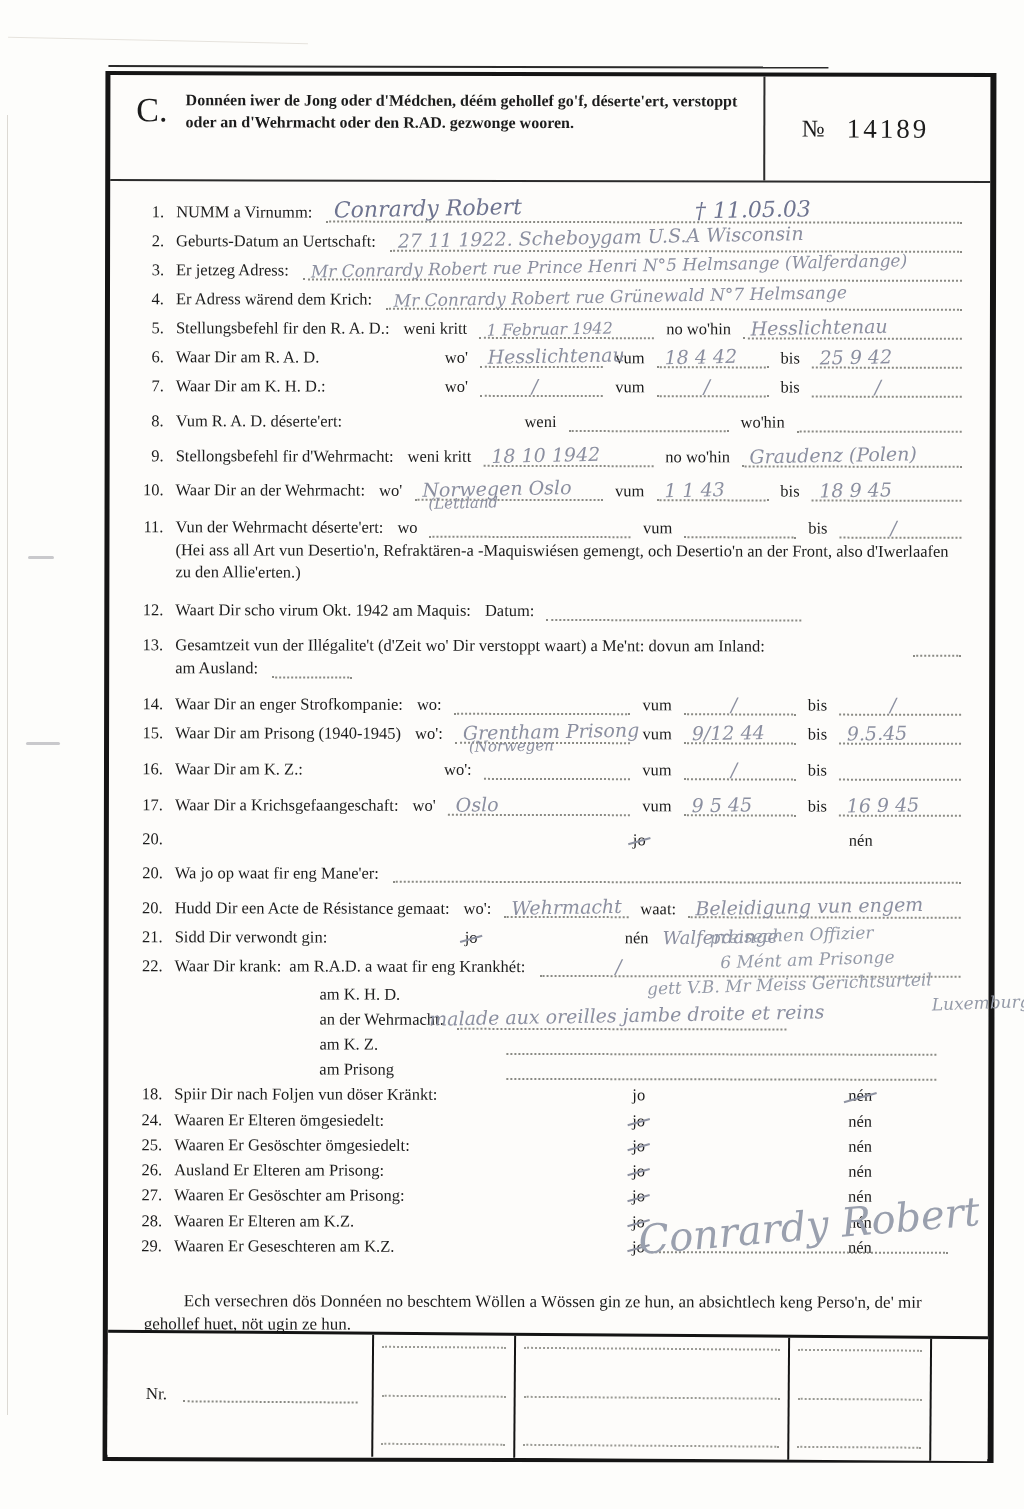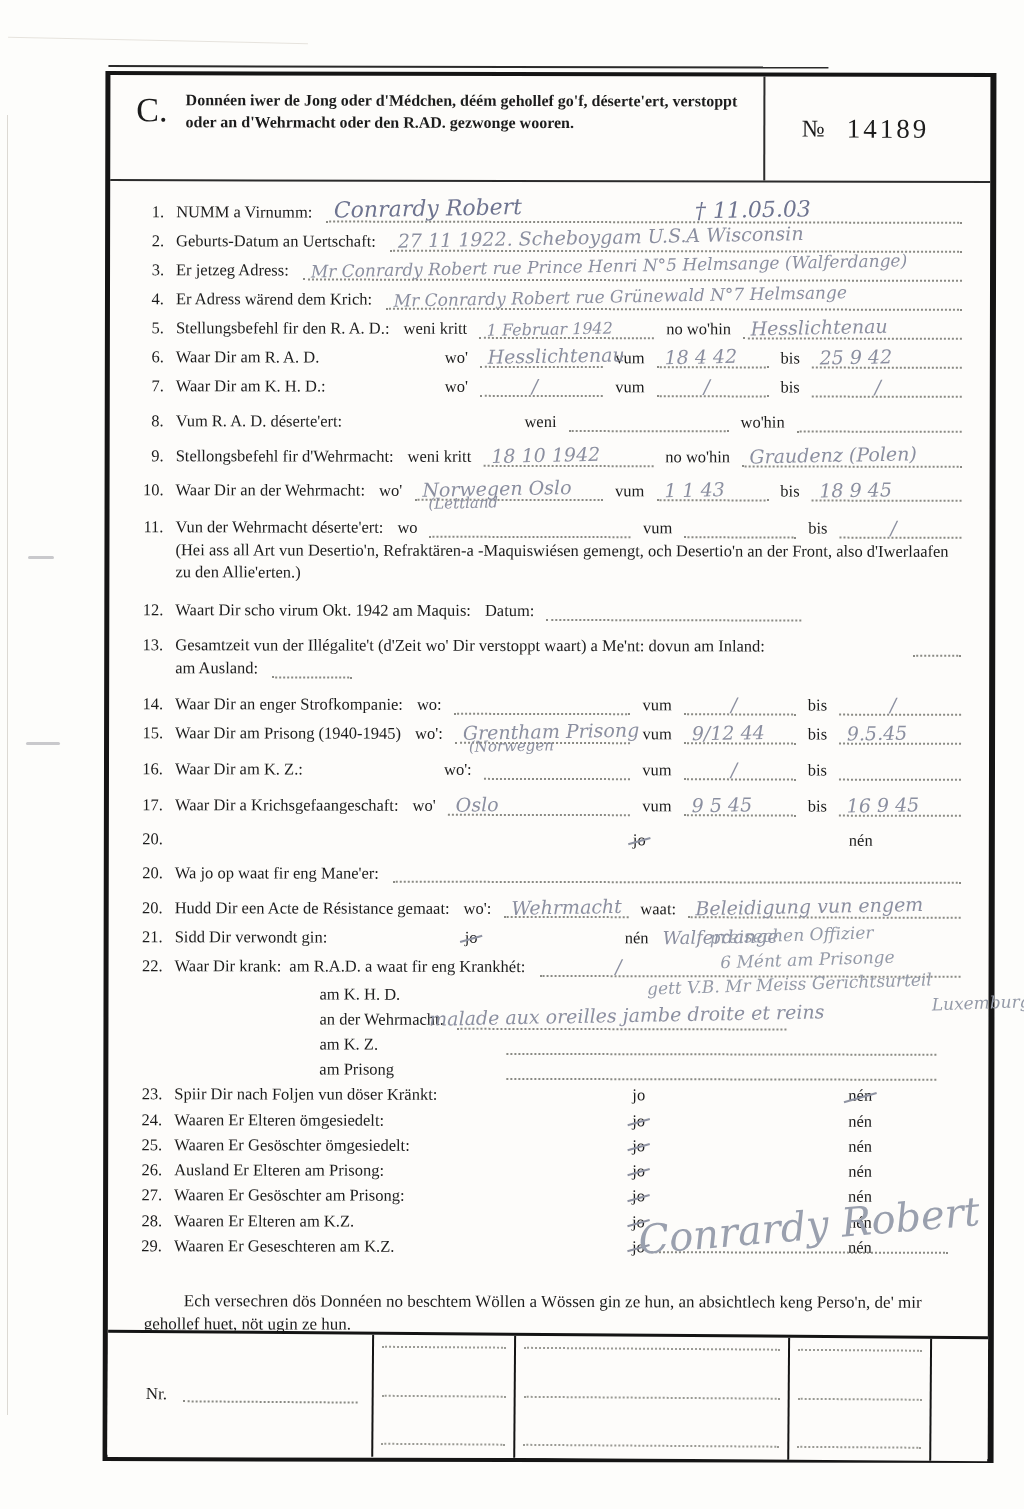--- a/index.html
+++ b/index.html
@@ -376,21 +376,21 @@
     <div class="line" style="margin:4px 0;">
       <span class="num"></span>
         <span style="width:145px;flex:none;"></span>
       <span class="lbl">am Prisong</span>
       <span class="dots fix" style="width:430px;margin-left:104px;"></span>
       <span class="sp"></span>
     </div>
 
     <div class="tight">
       <div class="line">
-        <span class="num">23.</span>
+        <span class="num">18.</span>
         <span class="lbl">Spiir Dir nach Foljen vun döser Kränkt:</span>
         <span class="sp"></span>
         <span class="opts">
             <span class="opt1"><span>jo</span></span>
         <span class="opt2"><span class="st">nén</span></span>
           </span>
       </div>
       <div class="line">
         <span class="num">24.</span>
         <span class="lbl">Waaren Er Elteren ömgesiedelt:</span>

